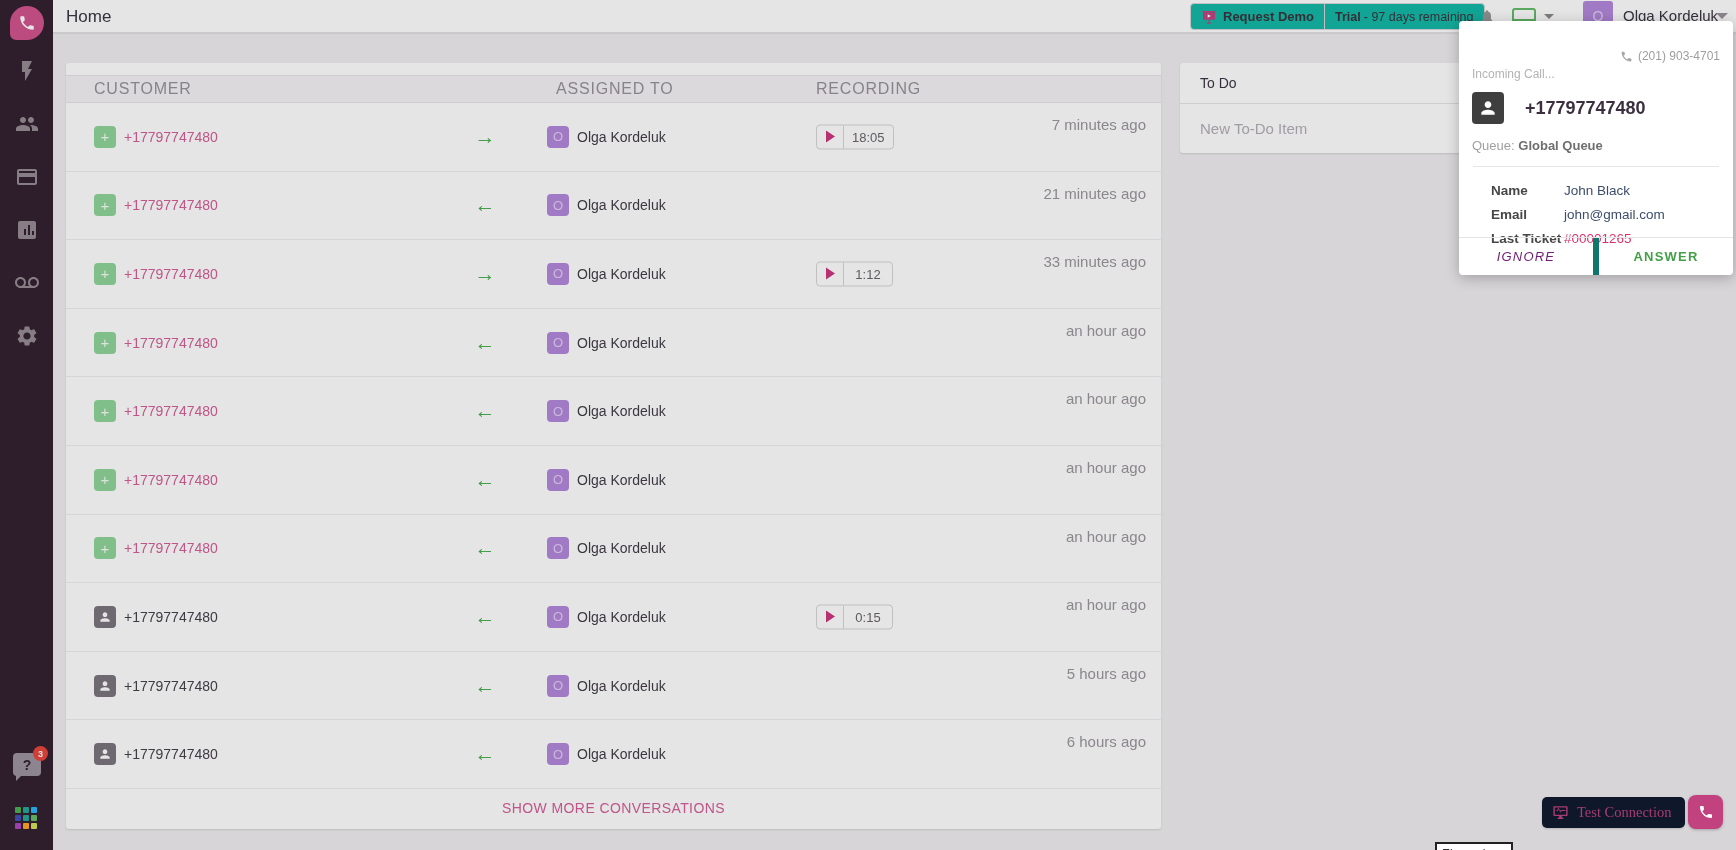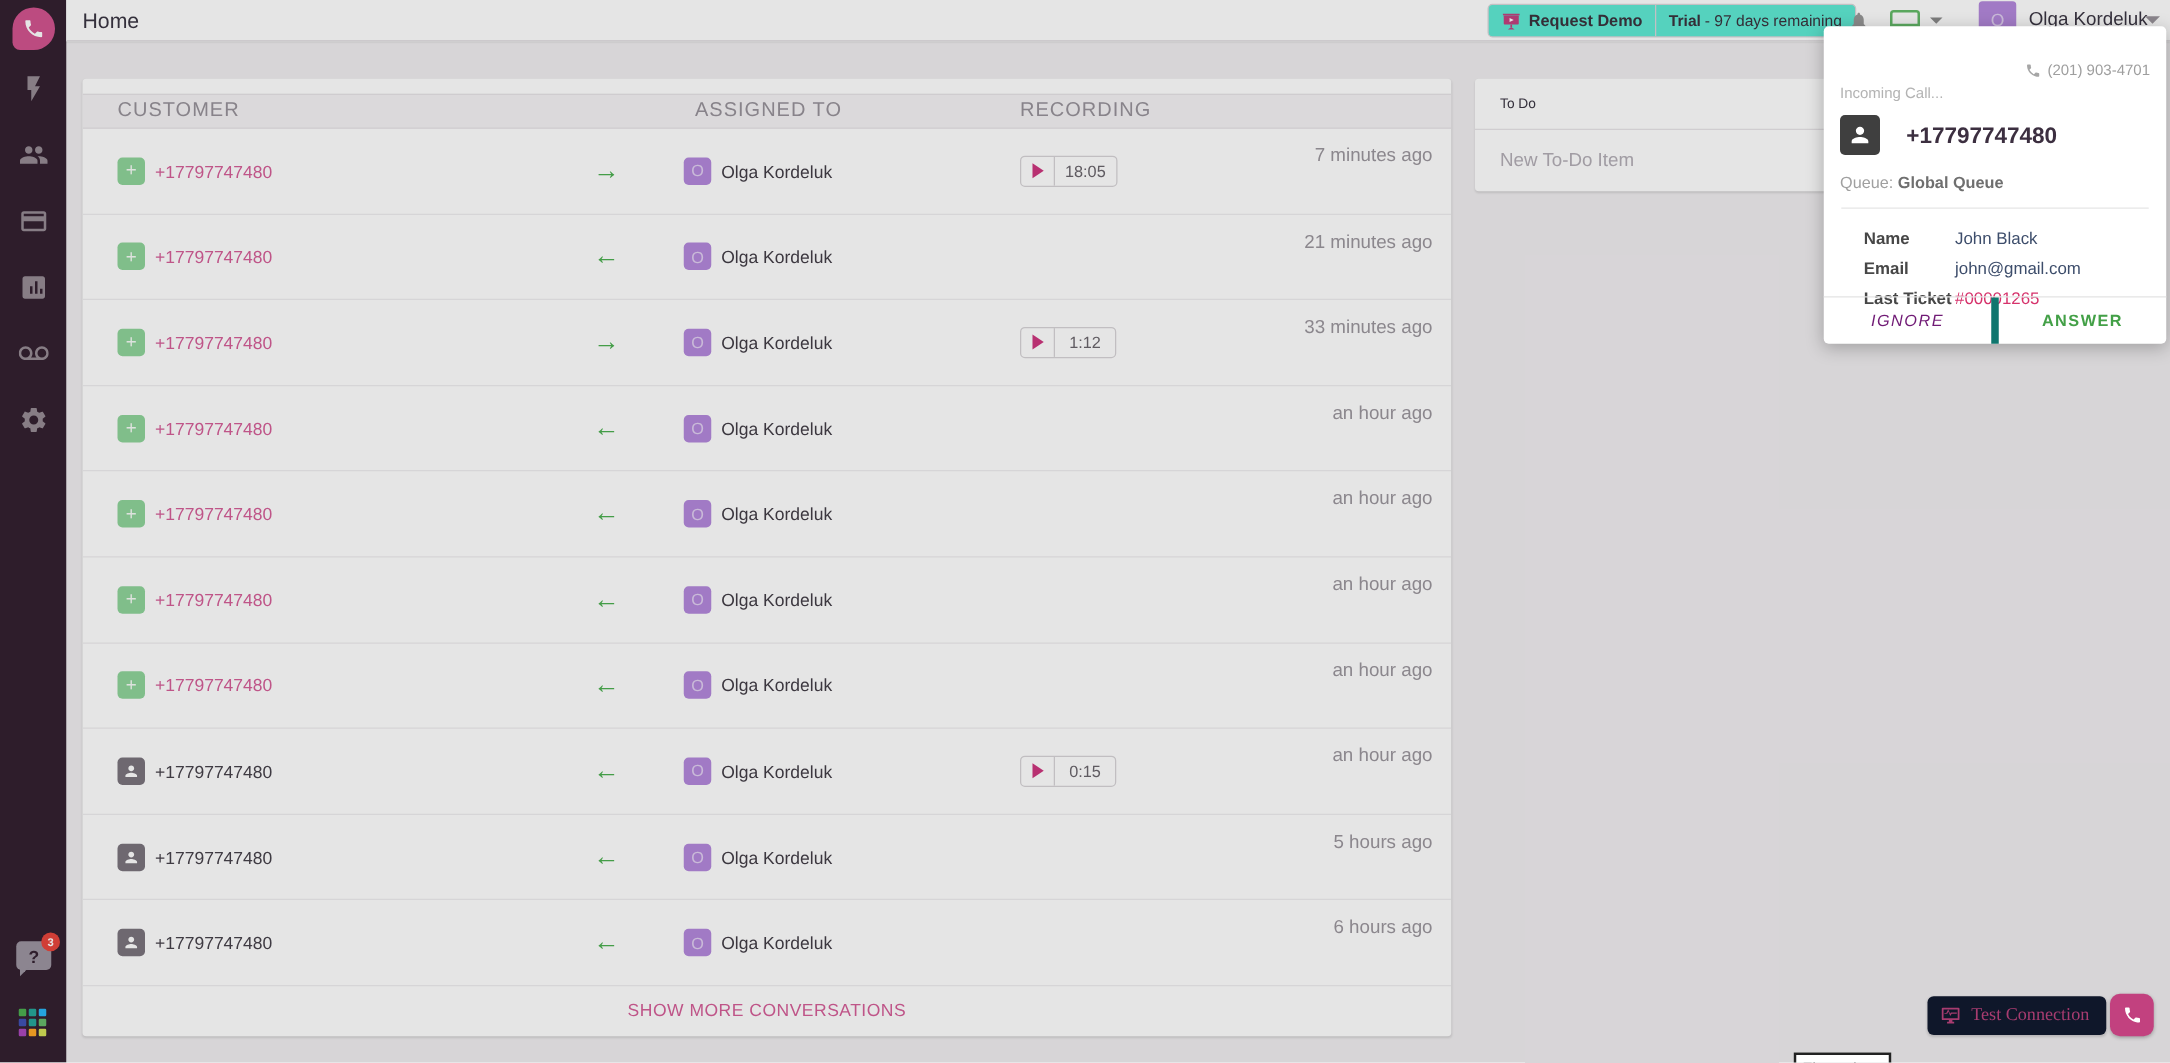--- a/index.html
+++ b/index.html
@@ -26,21 +26,21 @@
            align-items:center; justify-content:center; }
   .appgrid { position:absolute; left:15px; top:807px; width:24px; height:24px; display:grid;
              grid-template-columns:repeat(3,6px); grid-template-rows:repeat(3,6px); gap:2px; }
   .appgrid i { display:block; border-radius:1px; }
 
   
   .topbar { position:absolute; left:53px; top:0; width:1683px; height:33px; background:#fff;
             border-bottom:1px solid #e3e0e3; box-shadow:0 1px 1px rgba(0,0,0,.06); z-index:20; }
   .page-title { position:absolute; left:13px; top:0; line-height:33px; font-size:17px; color:#3a3542; }
   .btn-group { position:absolute; left:1137px; top:3px; height:27px; display:flex;
-               border:1px solid #d9d6d9; border-radius:4px; background:#5eead4; }
+               border:1px solid #d9d6d9; border-radius:4px; background:#14b8a6; }
   .btn-demo { display:flex; align-items:center; gap:6px; padding:0 10px; border-right:1px solid #d9d6d9; cursor:pointer; }
   .btn-demo svg { width:16px; height:16px; fill:#c2417f; }
   .btn-demo span { font-size:13px; font-weight:bold; color:#3a333d; }
   .trial-cell { display:flex; align-items:center; padding:0 10px; font-size:12.5px; color:#3a333d; white-space:nowrap; }
   .trial-cell b { font-weight:bold; margin-right:3px; }
   .bell { position:absolute; left:1426px; top:8px; width:16px; height:17px; cursor:pointer; }
   .bell svg { width:16px; height:17px; fill:#999; }
   .conn { position:absolute; left:1459px; top:8px; width:24px; height:16px; border:2px solid #64ba68;
           border-bottom-width:5px; border-radius:3px; background:#fff; cursor:pointer; }
   .conn-caret { position:absolute; left:1491px; top:14px; width:0; height:0;
@@ -80,21 +80,21 @@
   .rec-play::after { content:""; width:0; height:0; border-left:9px solid #cd357e;
                      border-top:6px solid transparent; border-bottom:6px solid transparent; }
   .rec-time { min-width:48px; padding:0 8px; display:flex; align-items:center; justify-content:center;
               font-size:13px; color:#6a656c; }
   .time { position:absolute; right:15px; top:13px; font-size:15px; color:#9b969d; }
   .show-more { height:39px; line-height:39px; text-align:center; font-size:14px; letter-spacing:.4px;
                color:#d55e98; cursor:pointer; }
 
   
   .todo-card { left:1180px; top:63px; width:536px; height:90px; }
-  .todo-head { height:41px; line-height:41px; padding-left:20px; font-size:11px; color:#3a3542;
+  .todo-head { height:41px; line-height:41px; padding-left:20px; font-size:14px; color:#3a3542;
                border-bottom:1px solid #e8e5e8; }
   .todo-body { height:48px; display:flex; align-items:center; padding-left:20px; }
   .todo-body input { width:300px; border:none; outline:none; background:transparent; font-size:15px;
                      color:#555; font-family:"Liberation Sans", sans-serif; }
   .todo-body input::placeholder { color:#b3aeb6; }
 
   
   .overlay { position:absolute; inset:0; background:rgba(10,5,12,.105); z-index:40; }
 
   

